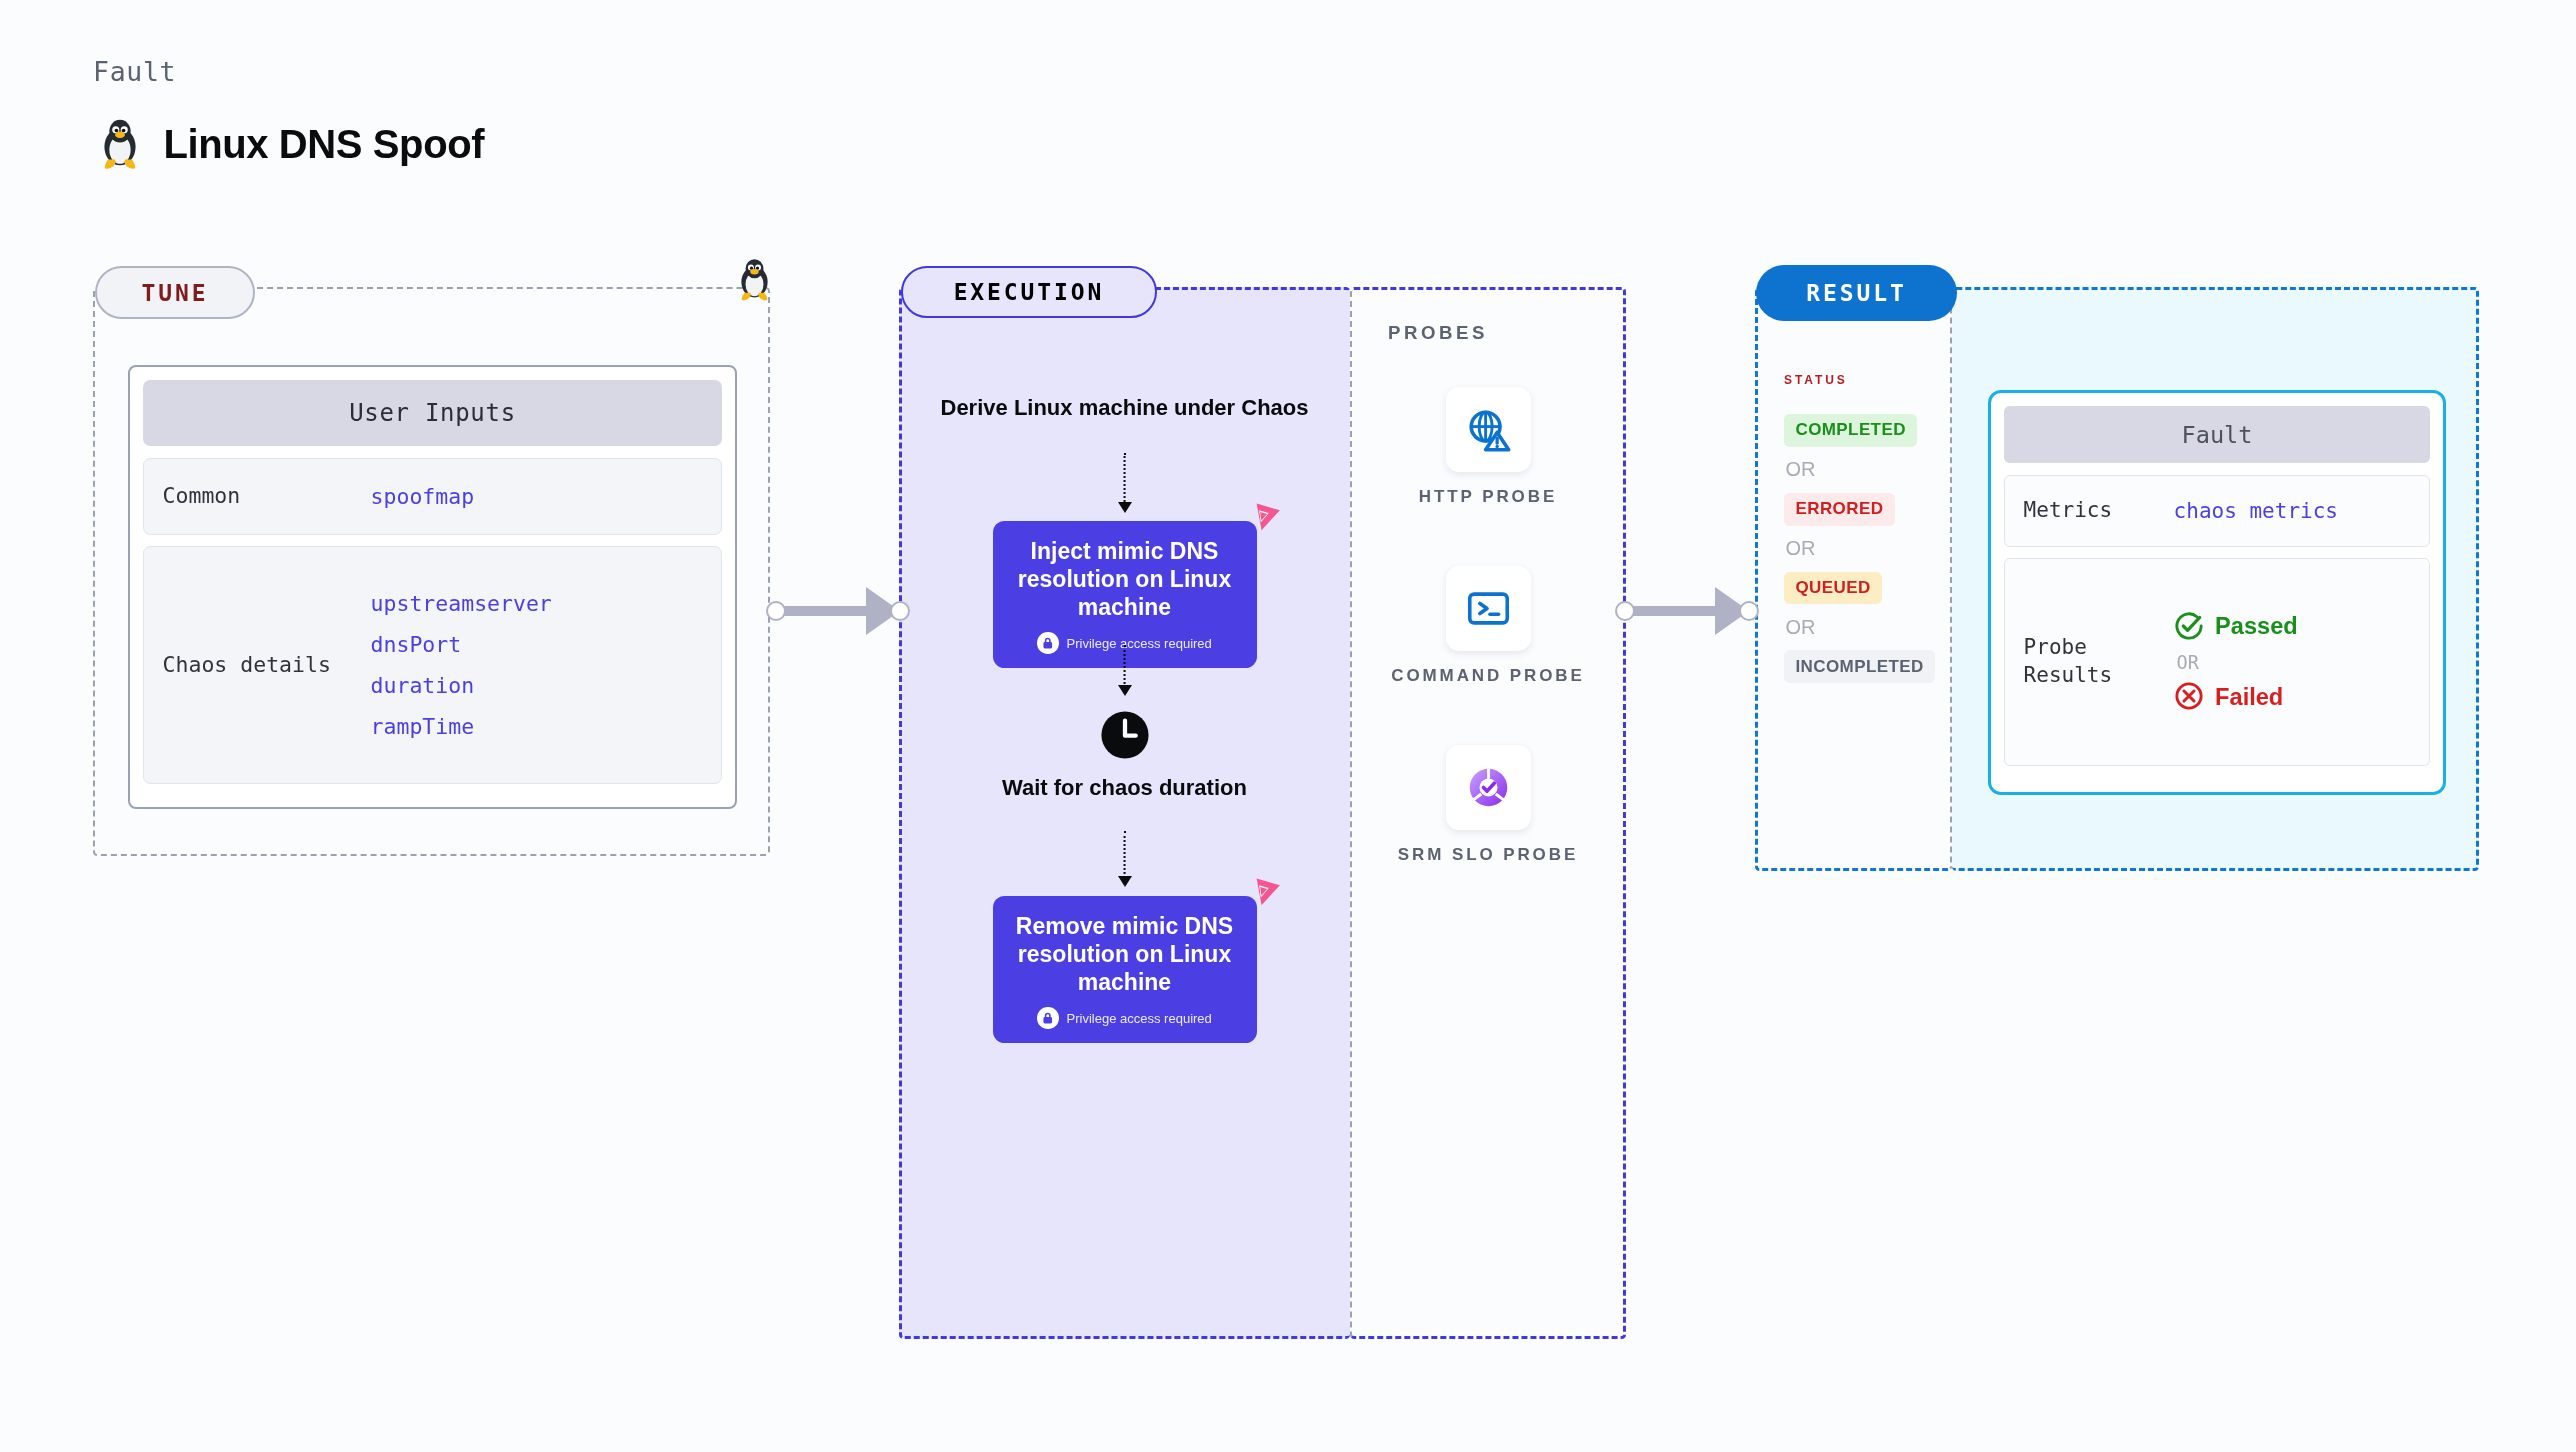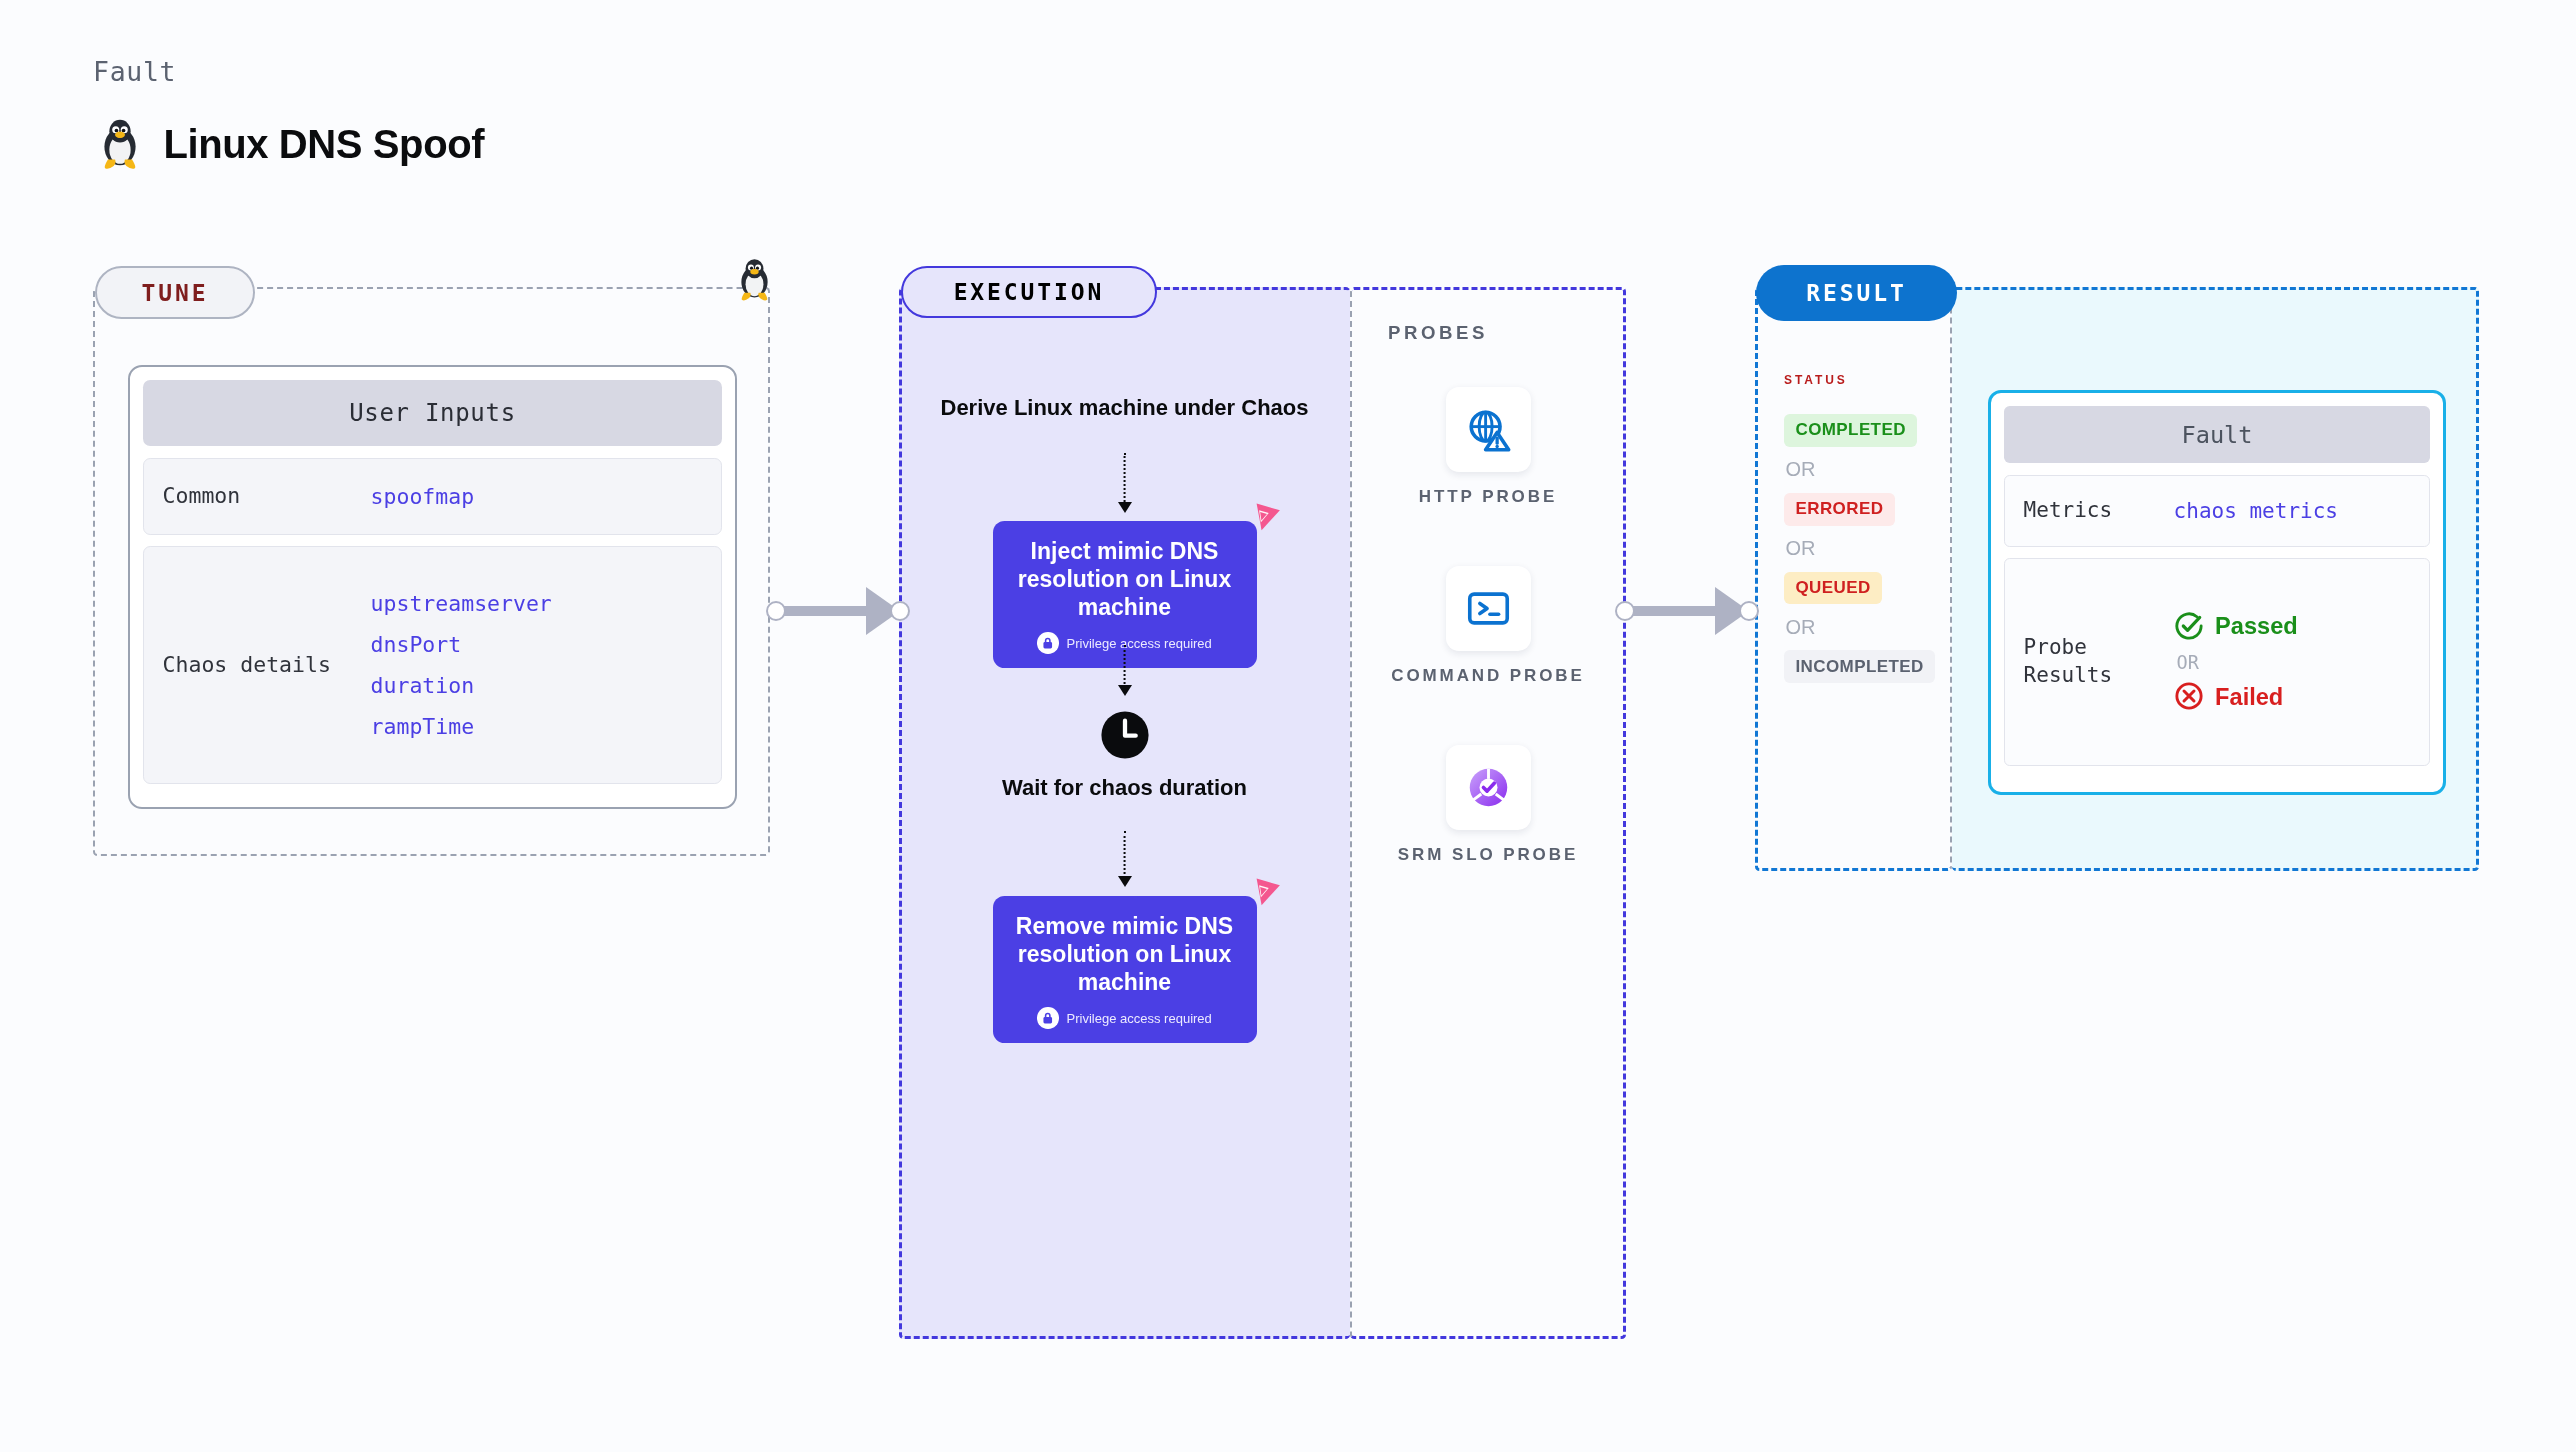--- a/index.html
+++ b/index.html
@@ -72,21 +72,21 @@
     background: #e6e5fb; border: 2.9px solid #4338dd; color: #000000; font-size: 23px;
   }
   .pill-result {
     left: 1756px; top: 265px; width: 201px; height: 56px;
     background: #0d73ce; color: #ffffff; font-size: 23px;
   }
 
   
   .inputs-card {
     position: absolute; left: 128px; top: 365px; width: 609px; height: 444px;
-    background: #ffffff; border: 2.9px solid #9aa2b1; border-radius: 14px; padding: 13px;
+    background: #ffffff; border: 2.9px solid #9aa2b1; border-radius: 8px; padding: 13px;
   }
   .inputs-header {
     height: 66px; background: #d7d8e3; border-radius: 7.2px;
     display: flex; align-items: center; justify-content: center;
     font-family: "DejaVu Sans Mono", monospace; font-size: 24px; color: #2a2d35; letter-spacing: 0.7px;
   }
   .inputs-row {
     margin-top: 11.5px; background: #f4f5f9; border: 1.4px solid #e2e4ec; border-radius: 7.2px;
     display: flex; align-items: center; padding: 15.8px 18.6px;
   }

